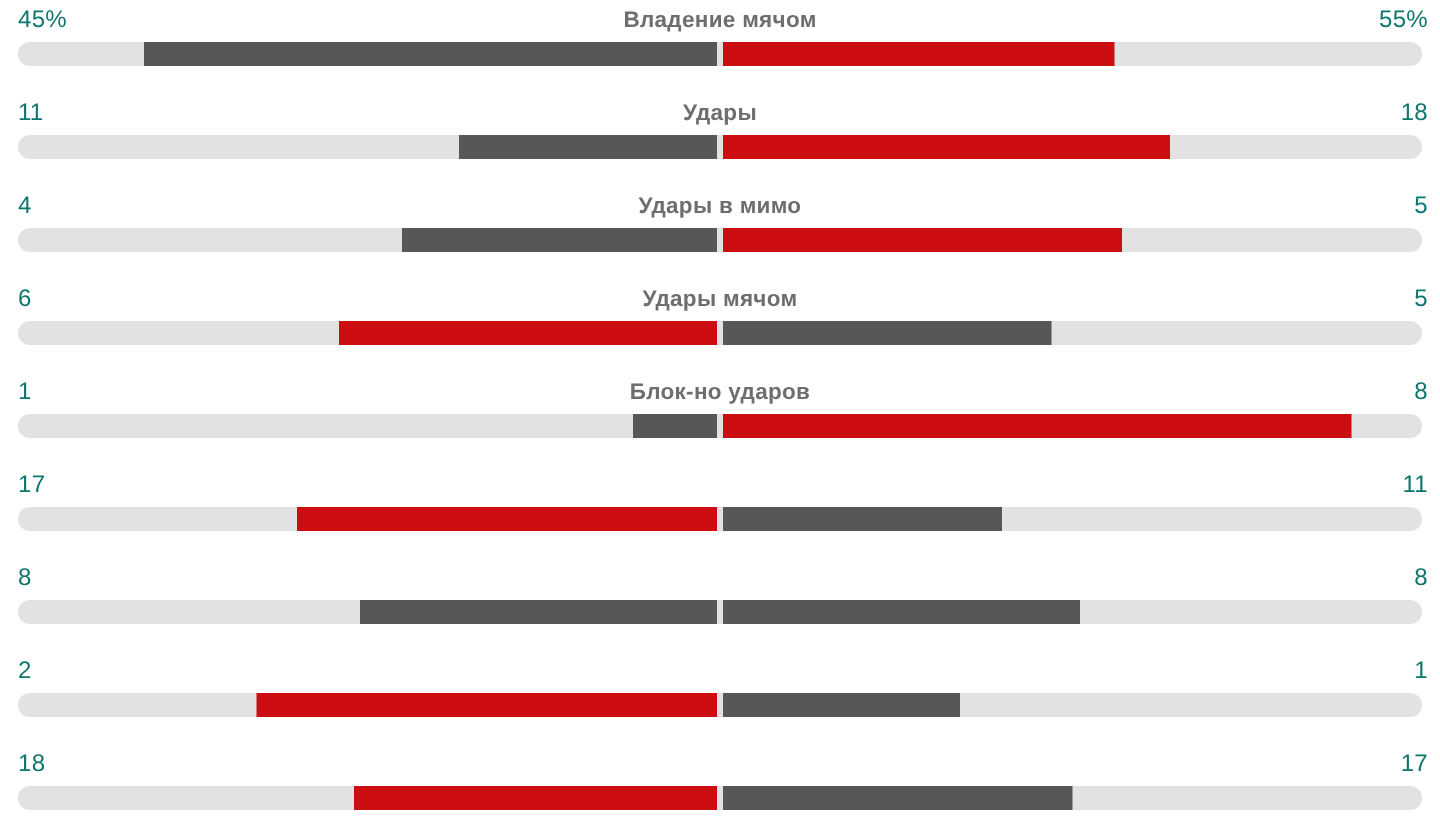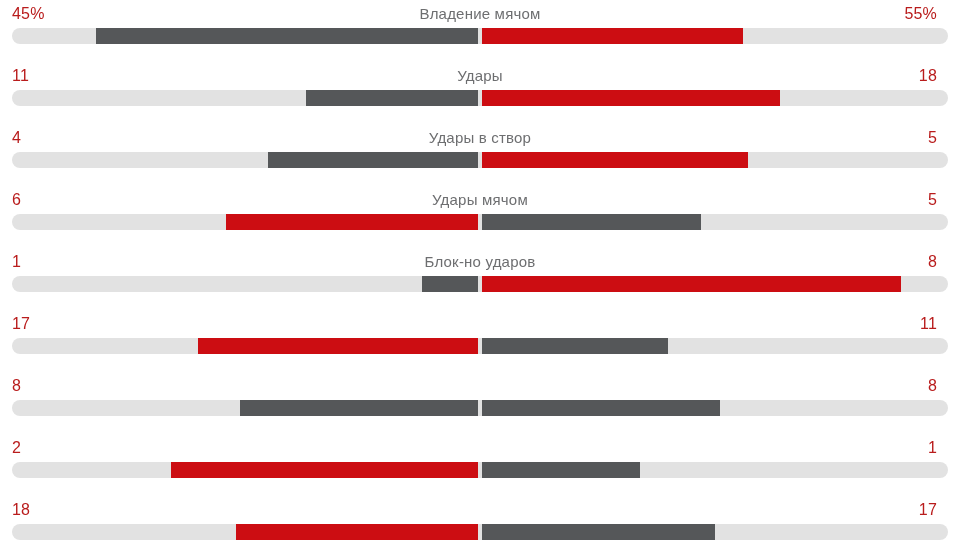--- a/index.html
+++ b/index.html
@@ -29,43 +29,44 @@
   }
   .stat-head {
     position: relative;
     height: 28px;
   }
   .stat-value {
     position: absolute;
     top: 4px;
     font-size: 16px;
     line-height: 20px;
-    color: #b91c1c;
+    color: #0f766e;
     letter-spacing: 0.2px;
     white-space: nowrap;
   }
   .stat-value.left {
     left: 12px;
     text-align: left;
   }
   .stat-value.right {
-    right: 23px;
+    right: 8px;
     text-align: right;
   }
   .stat-label {
     position: absolute;
     left: 0;
     right: 0;
     top: 4px;
     text-align: center;
     font-size: 15px;
     line-height: 20px;
     color: #6d6e70;
     letter-spacing: 0.2px;
     white-space: nowrap;
+    font-weight: bold;
   }
   .stat-bar {
     position: absolute;
     left: 12px;
     right: 12px;
     top: 28px;
     height: 16px;
     background: #e2e2e2;
     border-radius: 8px;
     overflow: hidden;
@@ -114,21 +115,21 @@
         <span class="stat-value right">18</span>
       </div>
       <div class="stat-bar">
         <div class="bar-fill home lose" style="width: 18.426%;"></div>
         <div class="bar-fill away win" style="width: 31.872%;"></div>
       </div>
     </div>
     <div class="stat-row">
       <div class="stat-head">
         <span class="stat-value left">4</span>
-        <span class="stat-label">Удары в створ</span>
+        <span class="stat-label">Удары в мимо</span>
         <span class="stat-value right">5</span>
       </div>
       <div class="stat-bar">
         <div class="bar-fill home lose" style="width: 22.41%;"></div>
         <div class="bar-fill away win" style="width: 28.386%;"></div>
       </div>
     </div>
     <div class="stat-row">
       <div class="stat-head">
         <span class="stat-value left">6</span>

